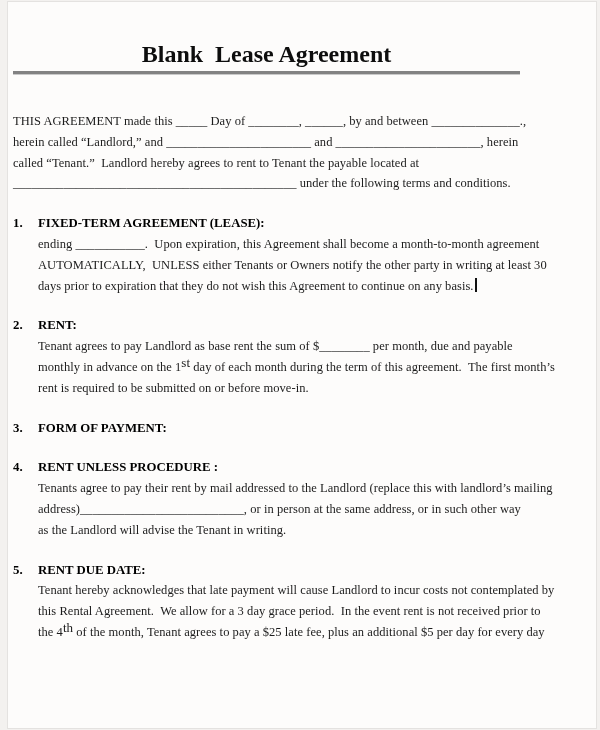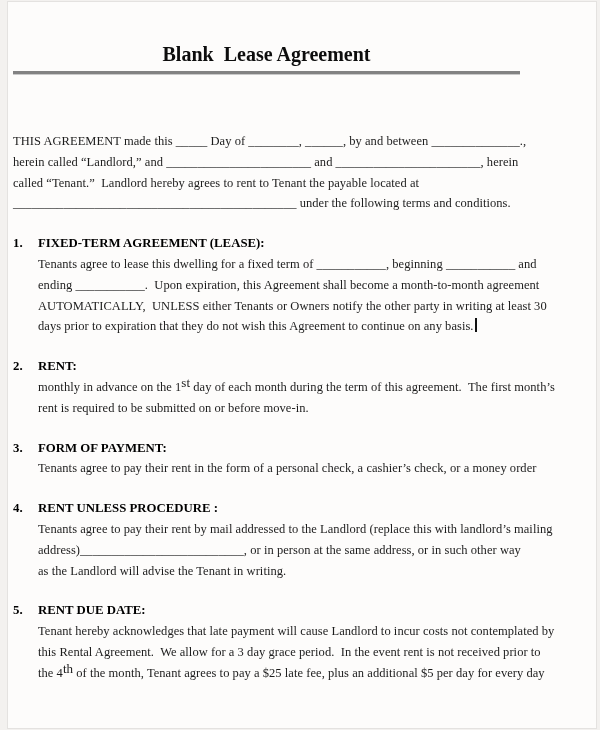--- a/index.html
+++ b/index.html
@@ -20,35 +20,35 @@
     color: #1c1c1c;
     overflow: hidden;
   }
   .content {
     padding-left: 5px;
     padding-top: 40px;
   }
   .doc-title {
     width: 507px;
     text-align: center;
-    font-size: 20px;
+    font-size: 24px;
     font-weight: bold;
     color: #0d0d0d;
     white-space: pre;
     line-height: 24px;
   }
   .title-rule {
     width: 507px;
     height: 3px;
     background: #828282;
     border-bottom: 1px solid #c9c9c9;
     margin-top: 5px;
   }
   .intro {
-    margin-top: 56px;
+    margin-top: 36px;
     font-family: Liberation Serif, serif;
   }
   .line {
     white-space: pre;
     font-size: 12.5px;
     line-height: 20.8px;
     letter-spacing: 0.05px;
   }
   .section {
     margin-top: 19px;
@@ -97,45 +97,44 @@
       <div class="line">called “Tenant.”  Landlord hereby agrees to rent to Tenant the payable located at</div>
       <div class="line">_____________________________________________ under the following terms and conditions.</div>
     </div>
 
     <div class="section">
       <div class="sec-head-row">
         <span class="sec-num">1.</span>
         <span class="sec-heading">FIXED-TERM AGREEMENT (LEASE):</span>
       </div>
       <div class="sec-body">
-        <div class="line">Tenants agree to lease this dwelling for a fixed term of ___________, beginning ___________ and</div>
         <div class="line">ending ___________.  Upon expiration, this Agreement shall become a month-to-month agreement</div>
         <div class="line">AUTOMATICALLY,  UNLESS either Tenants or Owners notify the other party in writing at least 30</div>
         <div class="line"><span>days prior to expiration that they do not wish this Agreement to continue on any basis.</span><span class="caret"></span></div>
       </div>
     </div>
 
     <div class="section">
       <div class="sec-head-row">
         <span class="sec-num">2.</span>
         <span class="sec-heading">RENT:</span>
       </div>
       <div class="sec-body">
+        <div class="line">Tenant agrees to pay Landlord as base rent the sum of $________ per month, due and payable</div>
         <div class="line"><span>monthly in advance on the 1</span><sup class="sup">st</sup><span> day of each month during the term of this agreement.  The first month’s</span></div>
         <div class="line">rent is required to be submitted on or before move-in.</div>
       </div>
     </div>
 
     <div class="section">
       <div class="sec-head-row">
         <span class="sec-num">3.</span>
         <span class="sec-heading">FORM OF PAYMENT:</span>
       </div>
       <div class="sec-body">
-        <div class="line">Tenants agree to pay their rent in the form of a personal check, a cashier’s check, or a money order</div>
       </div>
     </div>
 
     <div class="section">
       <div class="sec-head-row">
         <span class="sec-num">4.</span>
         <span class="sec-heading">RENT UNLESS PROCEDURE :</span>
       </div>
       <div class="sec-body">
         <div class="line">Tenants agree to pay their rent by mail addressed to the Landlord (replace this with landlord’s mailing</div>

